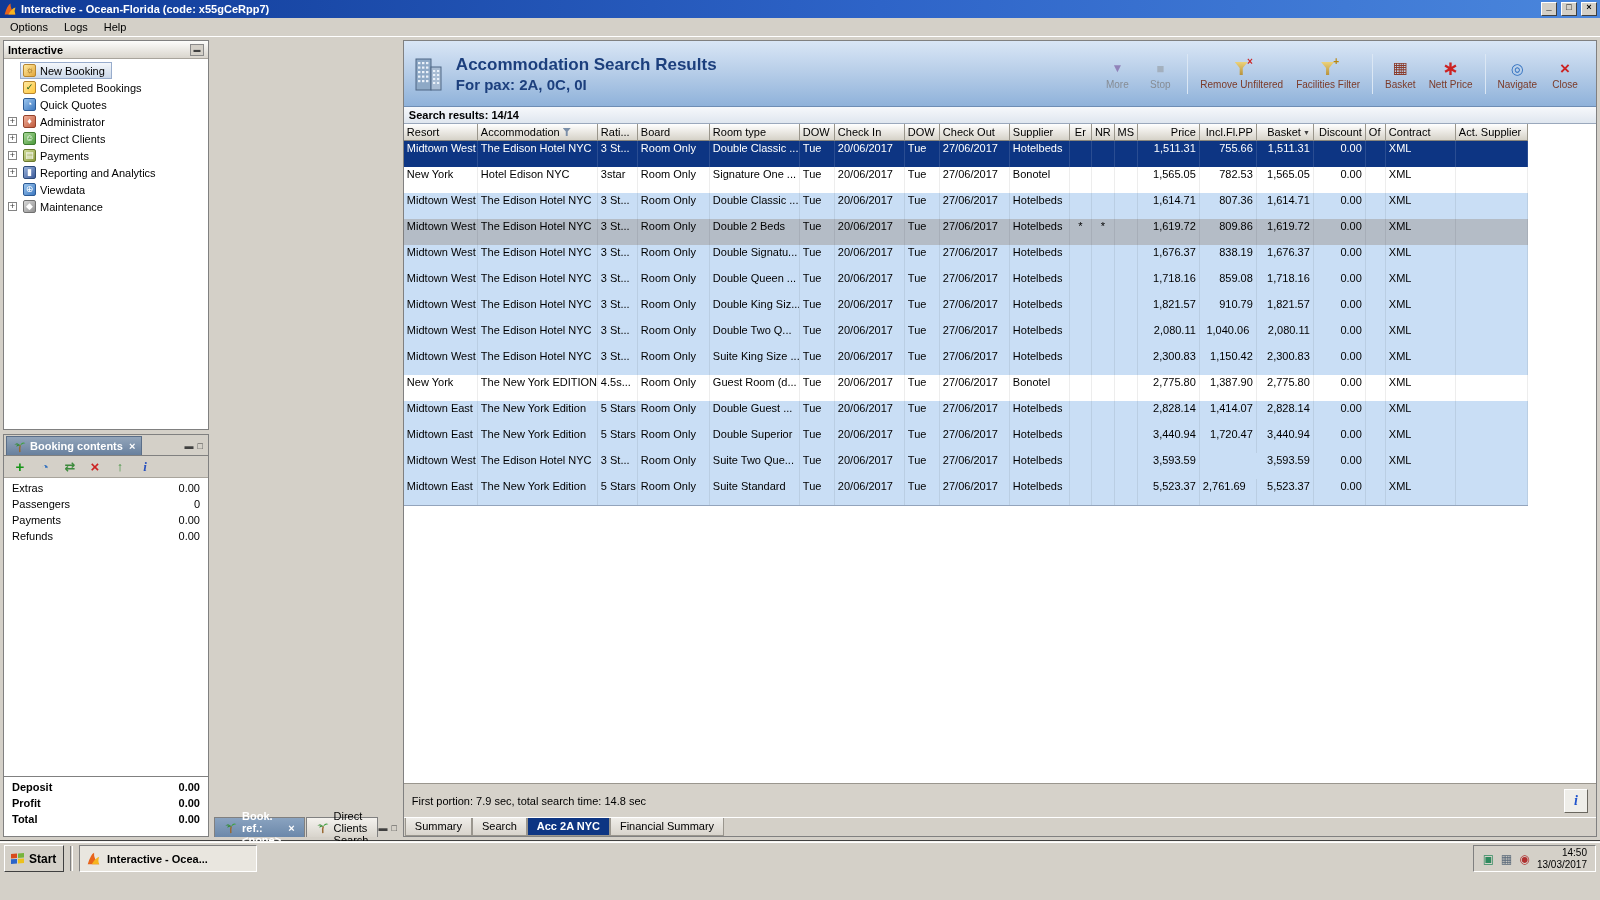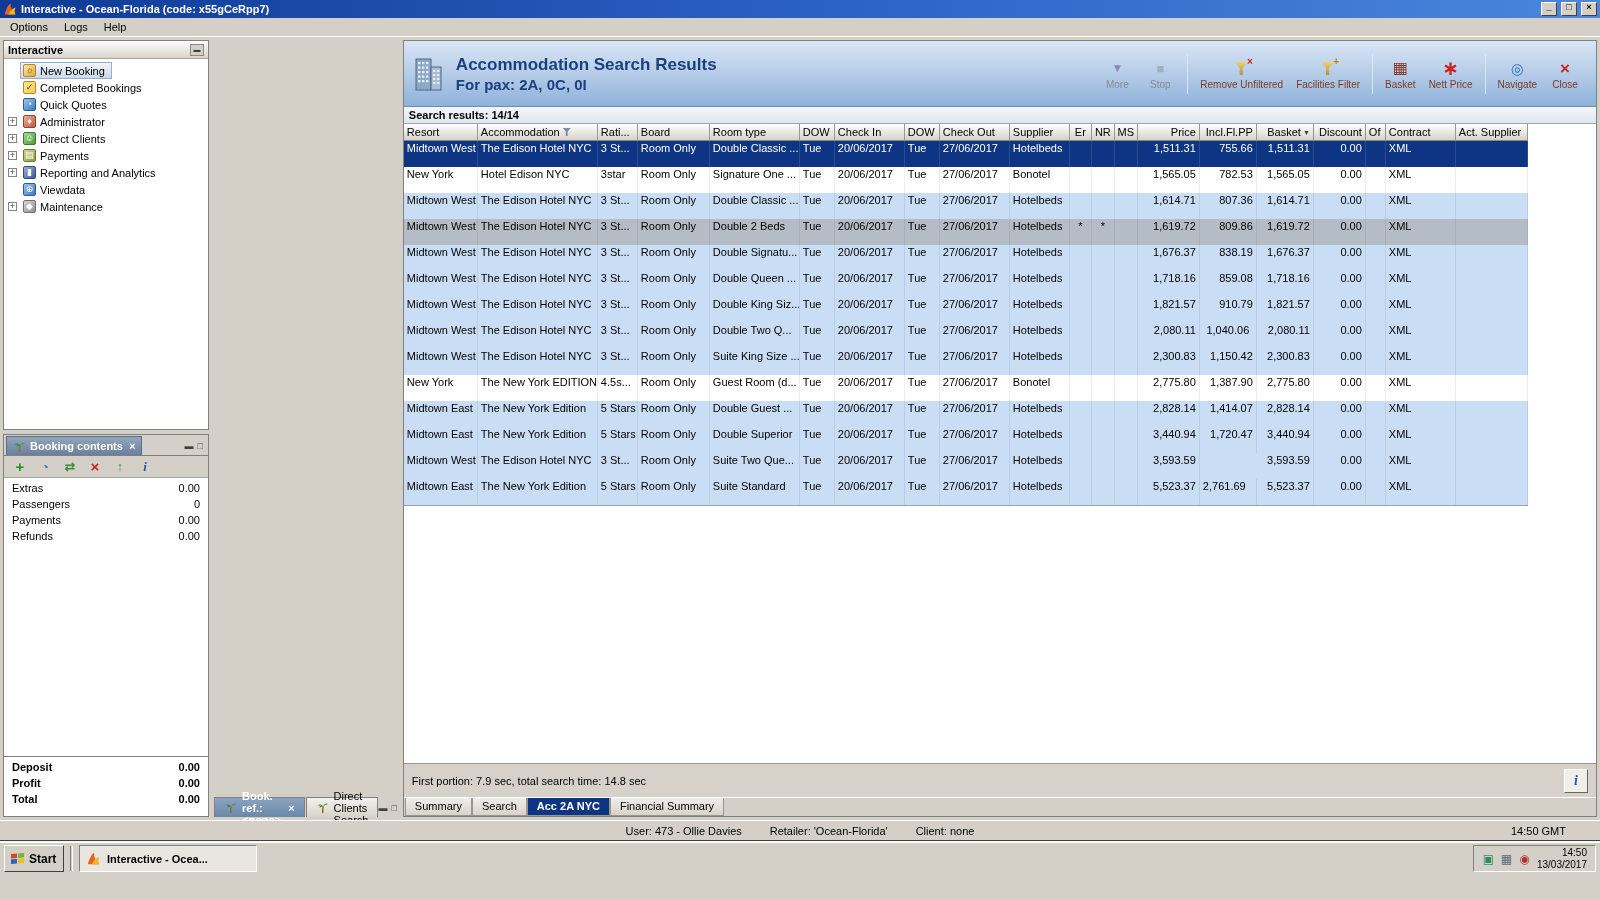--- a/index.html
+++ b/index.html
@@ -825,28 +825,20 @@
         <div class="btabs">
             <span class="btab">Summary</span>
             <span class="btab">Search</span>
             <span class="btab active">Acc 2A NYC</span>
             <span class="btab">Financial Summary</span>
           </div>
       </div>
     </div>
   </div>
 
-  <div class="statusbar">
-    <span class="sb-center">
-      <span>User: 473 - Ollie Davies</span>
-      <span>Retailer: 'Ocean-Florida'</span>
-      <span>Client: none</span>
-    </span>
-    <span class="sb-time">14:50 GMT</span>
-  </div>
 </div>
 
 <div class="taskbar">
   <div class="startbtn">
     <span class="start-flag">
         <svg width="15" height="13" viewBox="0 0 15 13">
           <g transform="skewY(-4)">
             <rect x="1" y="2" width="6" height="4.6" fill="#d84a1c"></rect>
             <rect x="8" y="2" width="6" height="4.6" fill="#76b43c"></rect>
             <rect x="1" y="7.4" width="6" height="4.6" fill="#2a64c8"></rect>

